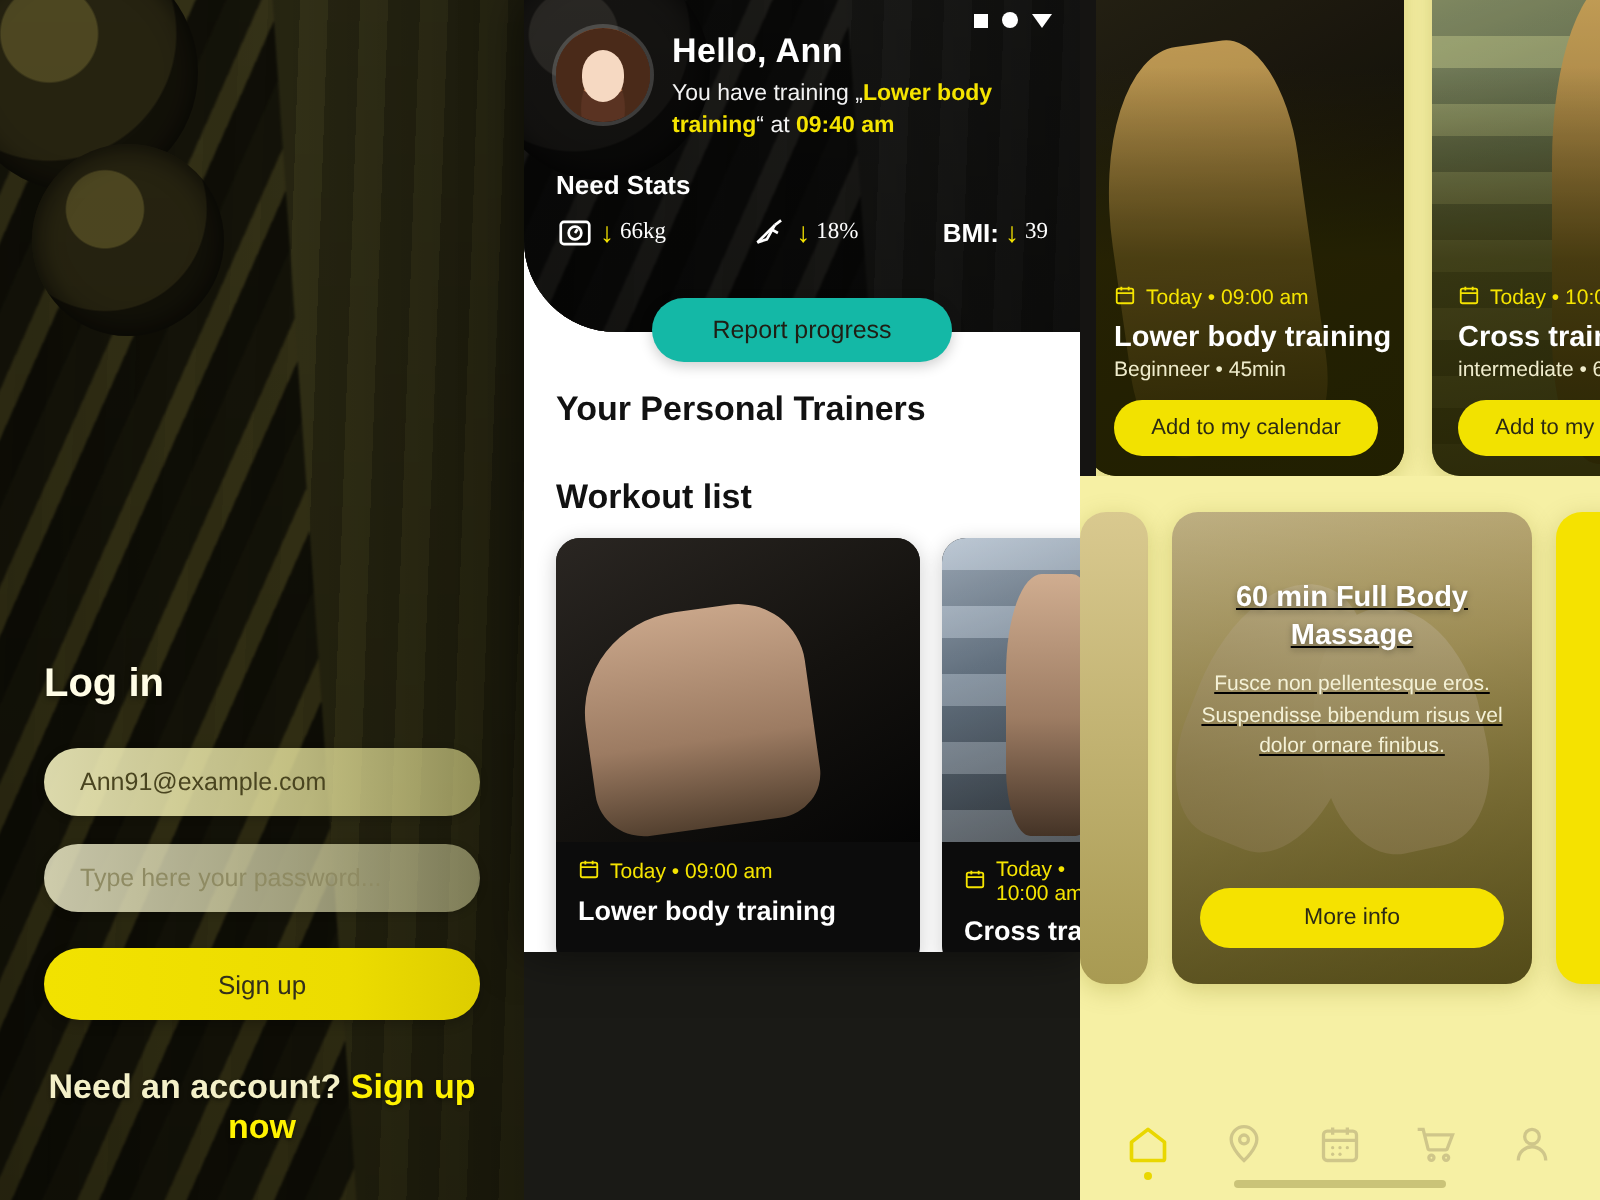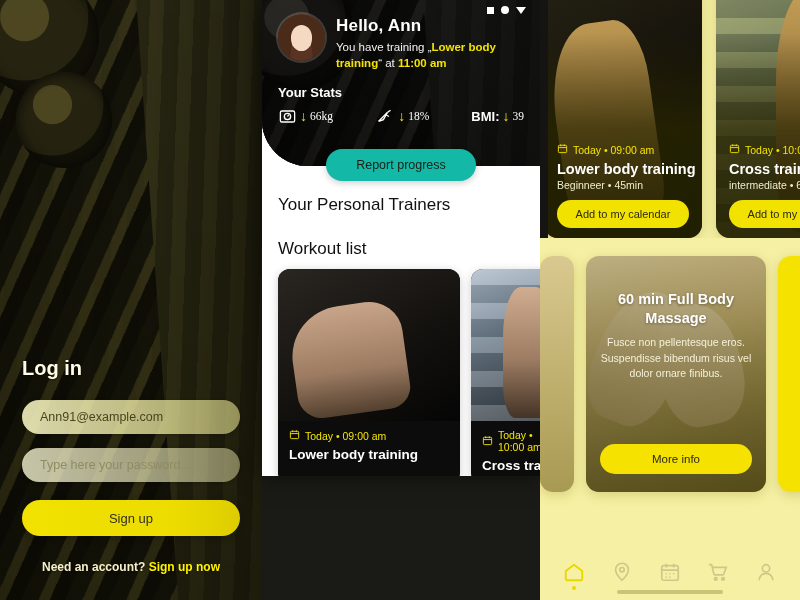--- a/index.html
+++ b/index.html
@@ -66,21 +66,21 @@
   }
   .login-field.pw { color:#8f8b63; background:linear-gradient(90deg, rgba(252,250,215,.78) 0%, rgba(246,244,195,.62) 60%, rgba(238,236,175,.45) 100%); }
   .login-field::placeholder { color:#8f8b63; }
   .login-btn {
     height:36px; border-radius:18px; border:none; cursor:pointer;
     background:linear-gradient(90deg,#f2e200 0%, #ecdc00 70%, #ddcd00 100%);
     color:#33301a; font-size:13px; font-family:inherit;
     margin-top:4px; box-shadow:0 2px 6px rgba(0,0,0,.22);
   }
   .login-foot {
-    margin-top:24px; text-align:center; font-size:12px;
+    margin-top:24px; text-align:center; font-size:17px;
     color:#f4f0c8; font-weight:bold; text-shadow:0 1px 2px rgba(0,0,0,.4);
   }
   .login-foot .link { color:#fff200; }
 
   
   #dashboard-screen {
     position:absolute; left:262px; top:0; width:278px; height:476px;
     background:#ffffff; overflow:hidden;
     box-shadow:0 0 22px rgba(0,0,0,.55);
   }
@@ -123,21 +123,21 @@
   .spacer-flex { flex:1; }
 
   .report-wrap { position:relative; margin-top:-17px; text-align:center; z-index:8; }
   .report-btn {
     display:inline-block; background:#14b8a6; color:#1f1e14;
     border:none; cursor:pointer; font-family:inherit;
     padding:9px 30px; border-radius:19px; font-size:12.5px;
     box-shadow:0 2px 7px rgba(0,0,0,.2);
   }
 
-  .sec-title { font-size:17px; font-weight:normal; color:#111; padding:14px 16px 10px 16px; }
+  .sec-title { font-size:17px; font-weight:bold; color:#111; padding:14px 16px 10px 16px; }
   .trainer-strip { display:flex; gap:11px; padding:0 0 0 16px; }
   .trainer-card {
     display:flex; background:#fff; border-radius:11px; overflow:hidden;
     box-shadow:0 2px 10px rgba(0,0,0,.15); flex:none; width:226px;
   }
   .trainer-photo {
     width:82px; flex:none; position:relative; overflow:hidden;
     background:linear-gradient(160deg,#8c8378 0%, #55504a 45%, #2b2724 100%);
   }
   .tp-body { position:absolute; left:16%; top:22%; width:70%; height:82%;
@@ -205,21 +205,21 @@
   .ml-strip { display:flex; gap:12px; padding-left:4px; align-items:flex-start; }
   .ml-card { flex:none; border-radius:13px; overflow:hidden; position:relative;
     box-shadow:0 3px 12px rgba(120,110,0,.25); height:236px; }
   .ml-card.peek-left { width:34px; margin-left:-4px; background:linear-gradient(180deg,#d9c98f 0%, #a89a52 100%); }
   .ml-card.main { width:180px; background:linear-gradient(165deg,#e8d8a6 0%, #cbb濃 1%, #b8a75f 60%, #8d8031 100%); }
   .ml-card.solid { width:52px; background:#f5e200; }
   .ml-photo { position:absolute; inset:0;
     background:linear-gradient(162deg,#f0ddb4 0%, #dcc48b 38%, #b49f63 70%, #8b7b3e 100%); }
   .ml-hand { position:absolute; border-radius:50% 50% 38% 38%; background:linear-gradient(180deg,#f4e0bd 0%, #d9bd91 100%); }
   .ml-overlay { position:absolute; inset:0; background:linear-gradient(180deg, rgba(60,56,0,.28) 0%, rgba(56,52,0,.50) 55%, rgba(48,45,0,.62) 100%); }
-  .ml-content { position:absolute; inset:0; padding:34px 14px 14px 14px; text-align:center; z-index:4; }
+  .ml-content { position:absolute; inset:0; padding:34px 14px 14px 14px; text-align:center; z-index:4;text-decoration:underline; }
   .ml-title { color:#fff; font-size:14.5px; font-weight:bold; line-height:1.32; text-shadow:0 1px 3px rgba(0,0,0,.35); }
   .ml-desc { color:#f4f1d6; font-size:10.5px; line-height:1.46; margin-top:7px; }
   .ml-btn { position:absolute; left:14px; right:14px; bottom:18px;
     background:#f5e200; border:none; cursor:pointer; font-family:inherit;
     color:#2c2a14; font-size:11.5px; padding:9px 0; border-radius:17px; }
 
   .bottom-nav {
     position:absolute; left:0; bottom:0; width:100%; height:56px;
     background:#f6f0a4; display:flex; align-items:center;
     justify-content:space-around; padding:0 10px; z-index:20;
@@ -277,25 +277,25 @@
     </div>
 
     <div class="hero-inner">
       <div class="greet-row">
         <div class="avatar">
           <div class="hair"></div>
             <div class="face"></div>
         </div>
         <div class="greet-text">
           <div class="hello">Hello, Ann</div>
-          <div class="subline"><span>You have training „</span><b>Lower body training</b><span>“ at </span><b>11:00 am</b></div>
-        </div>
-      </div>
-
-      <div class="stats-title">Your Stats</div>
+          <div class="subline"><span>You have training „</span><b>Lower body training</b><span>“ at </span><b>09:40 am</b></div>
+        </div>
+      </div>
+
+      <div class="stats-title">Need Stats</div>
 
       <div class="stats-row">
         <div class="stat">
           <span>
             <svg width="19" height="19" viewBox="0 0 24 24" fill="none" stroke="#ffffff" stroke-width="1.7">
               <rect x="3" y="5" width="18" height="14" rx="2"></rect>
               <circle cx="12" cy="12" r="4"></circle>
               <path d="M12 12 L13.6 9.6"></path>
             </svg>
           </span>

